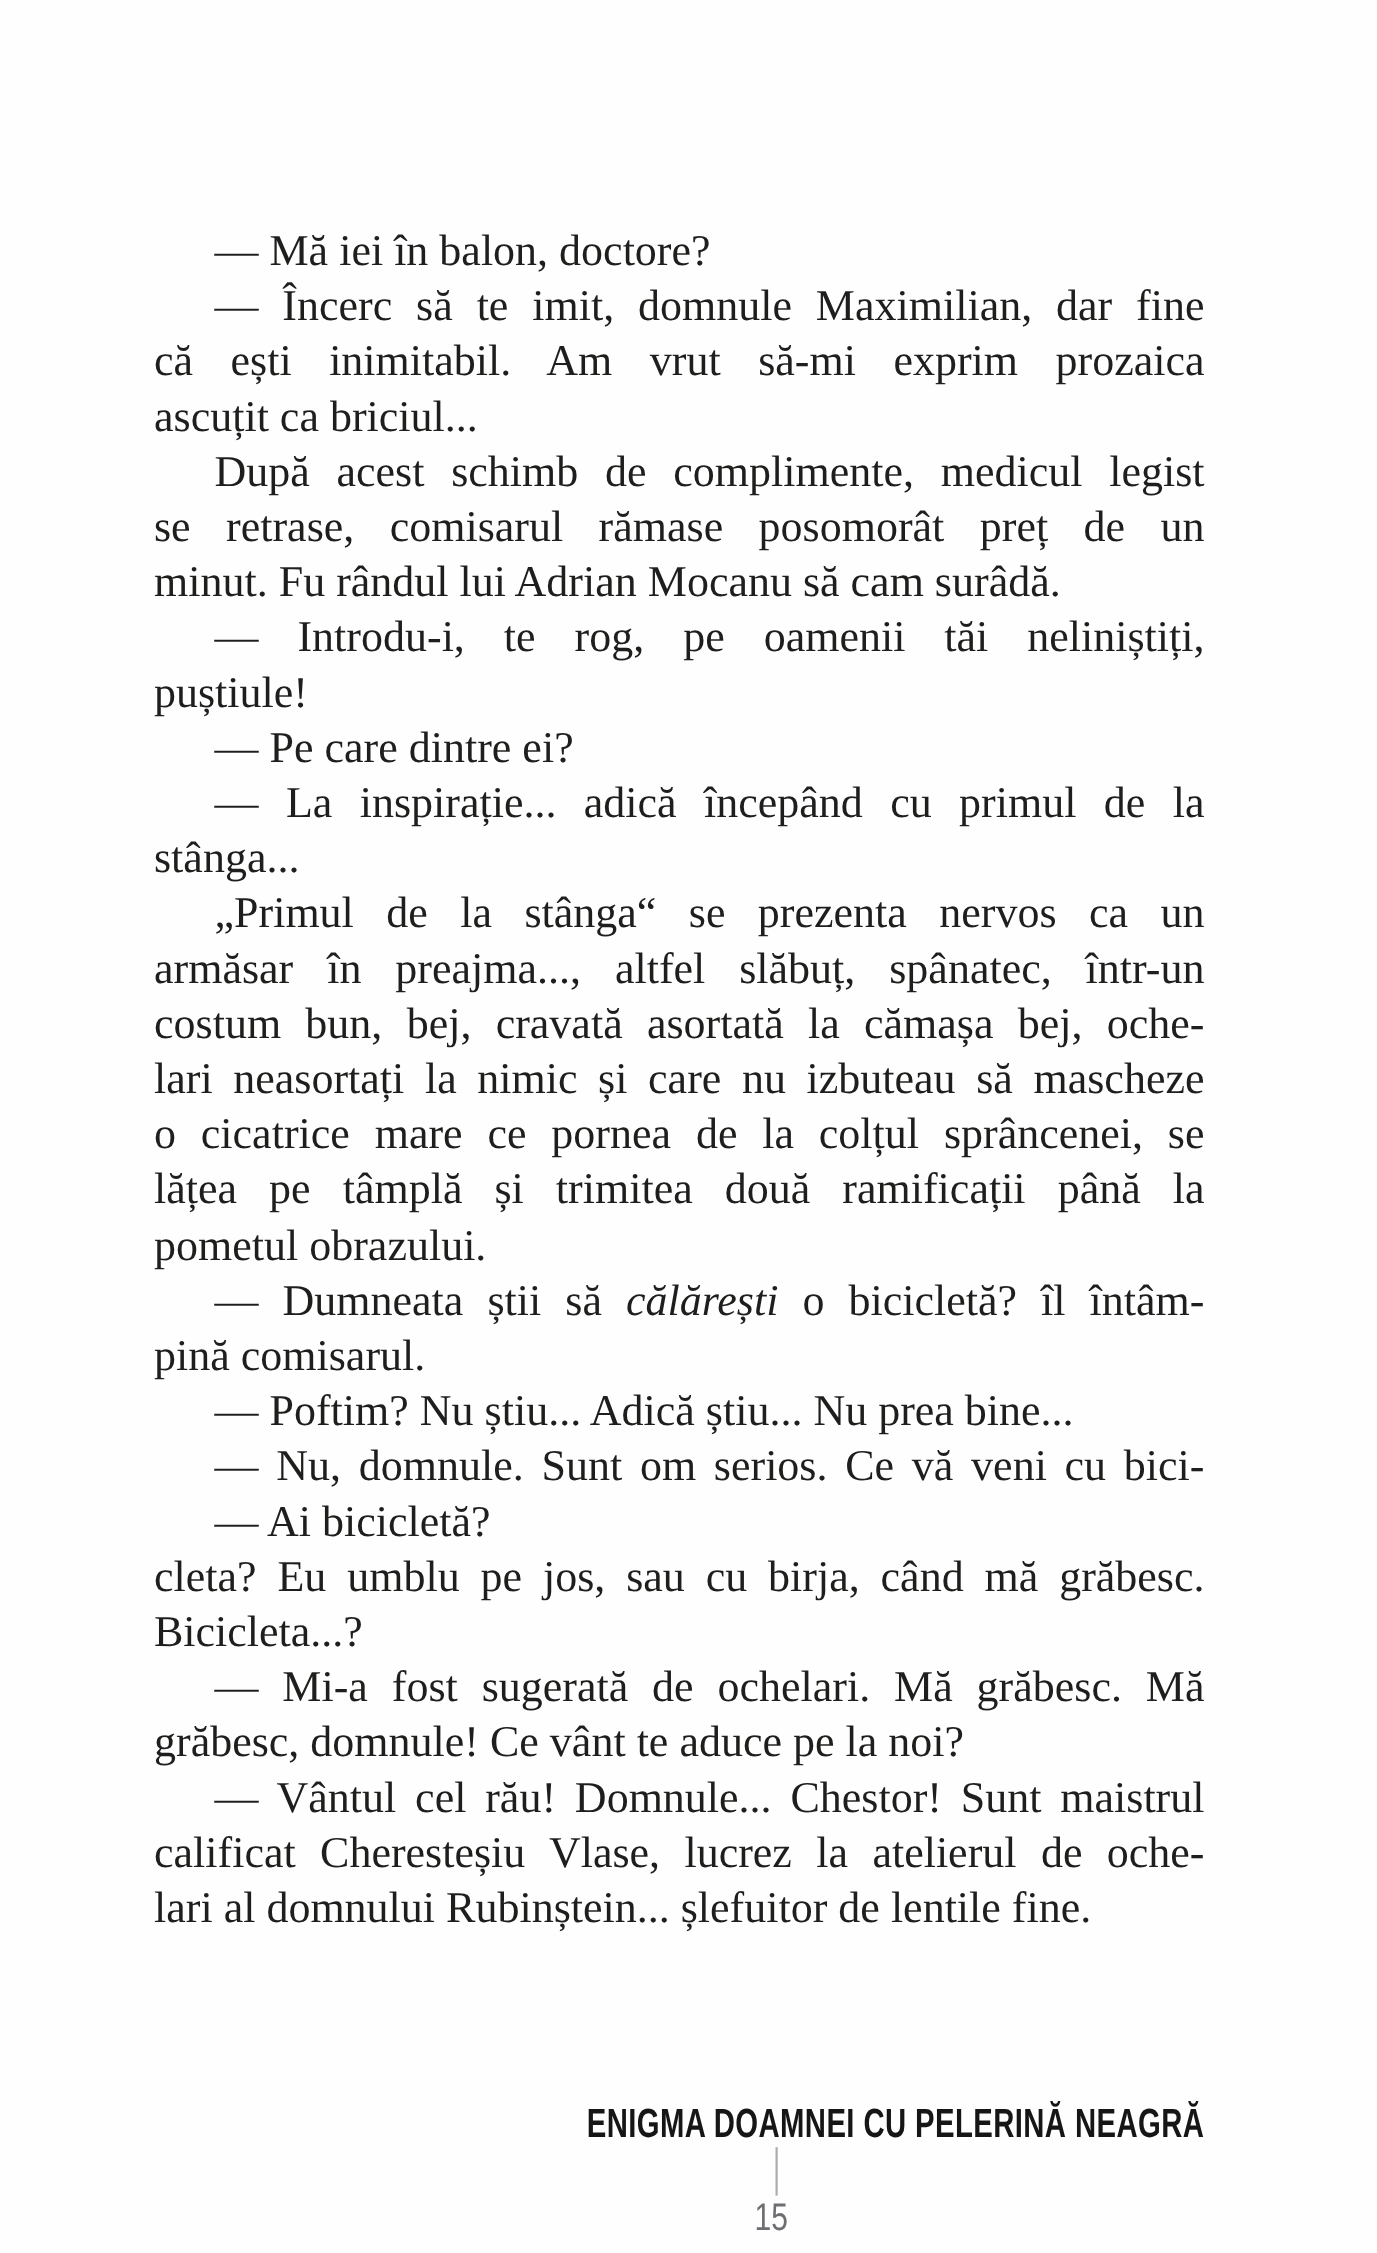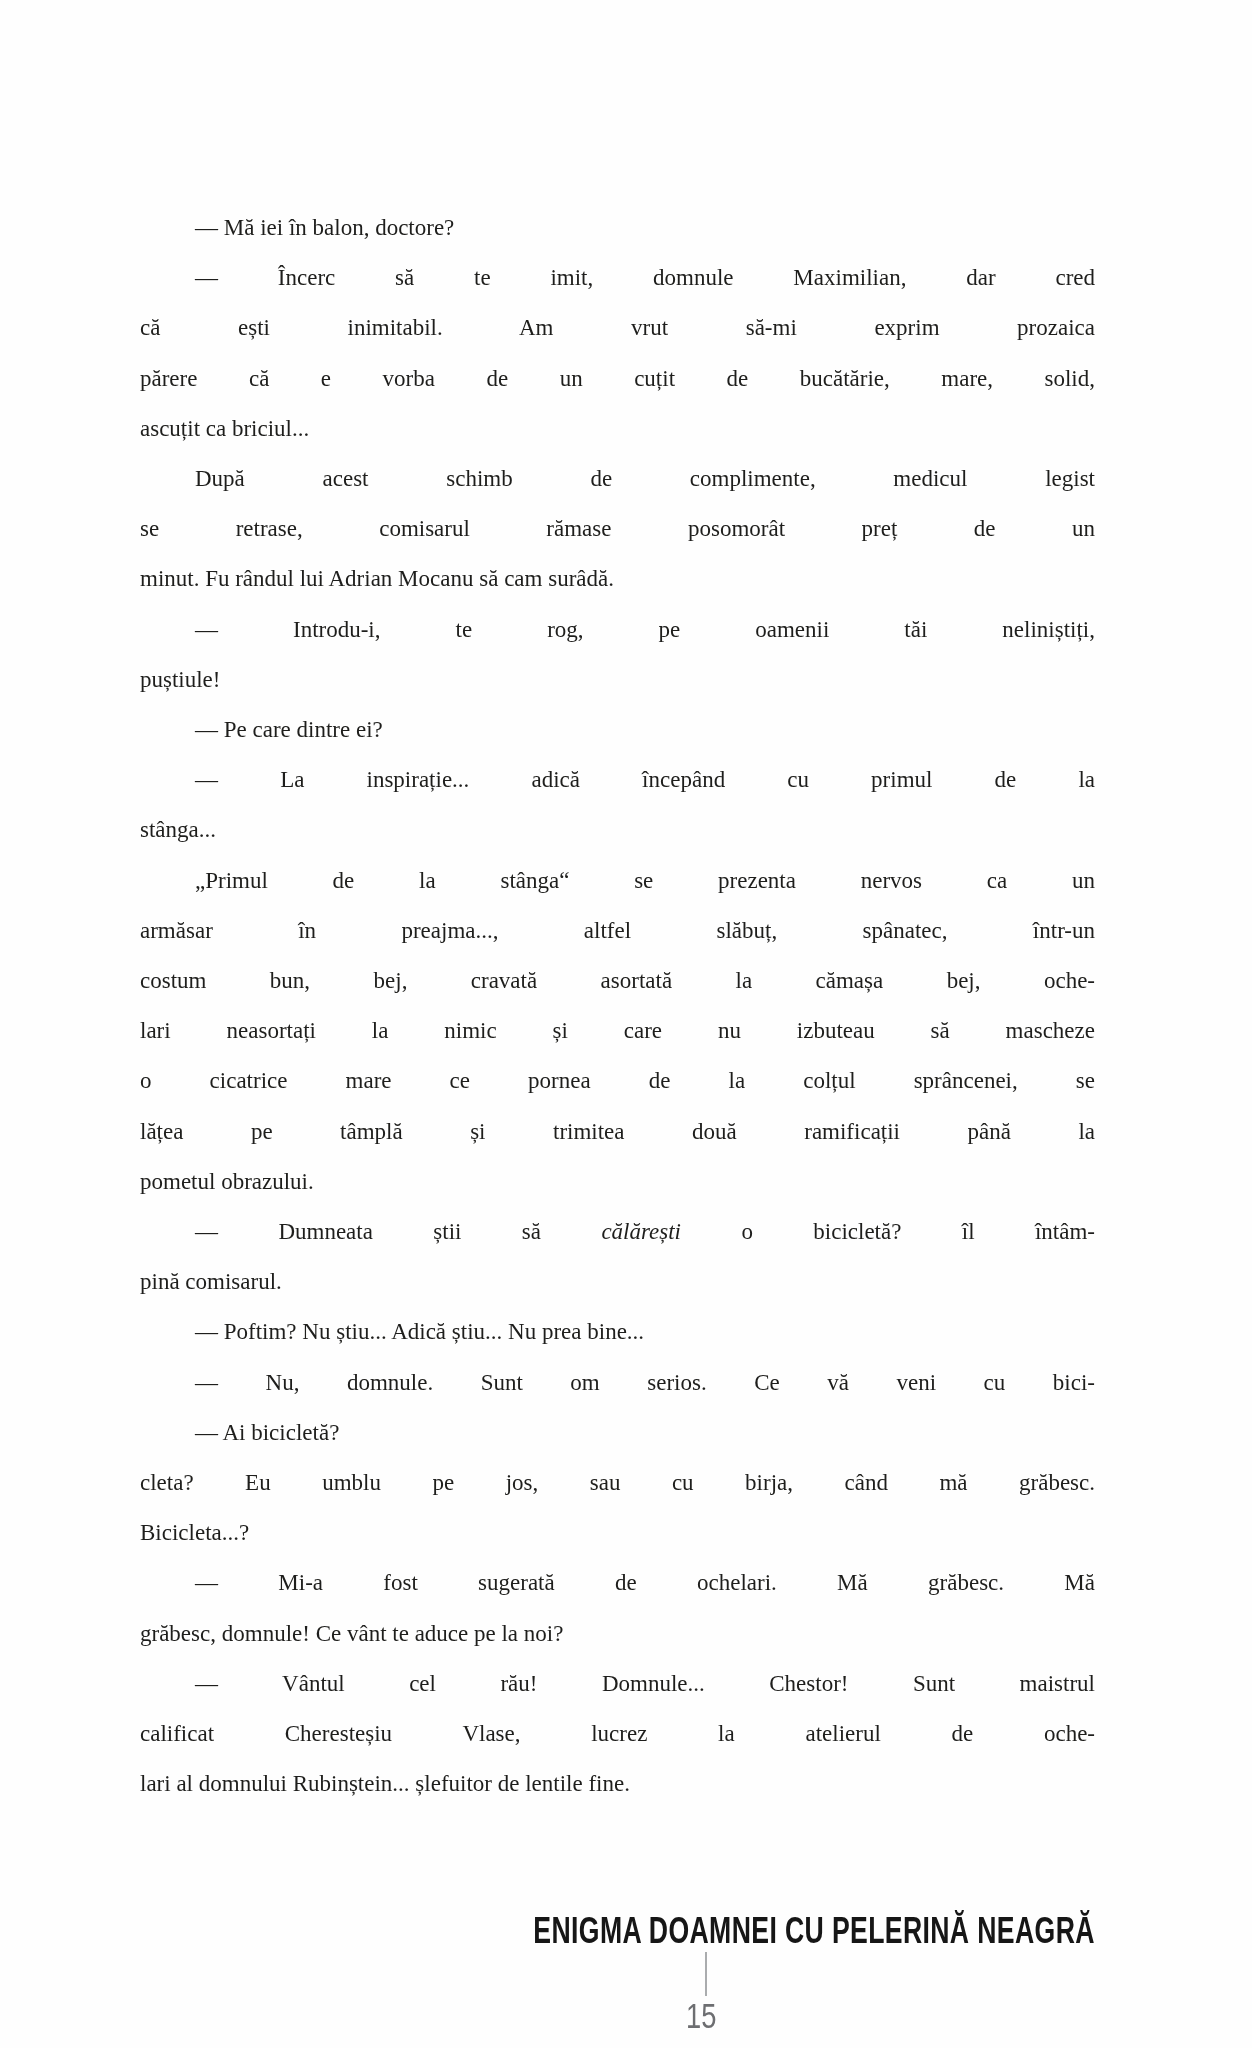--- a/index.html
+++ b/index.html
@@ -10,21 +10,21 @@
     background: #fefefe;
     font-family: "Liberation Serif", serif;
     color: #1e1e1c;
     overflow: hidden;
   }
   .text-block {
     position: absolute;
     left: 140px;
     top: 203px;
     width: 955px;
-    font-size: 23px;
+    font-size: 40px;
     line-height: 50.2px;
   }
   .ln {
     text-align: justify;
     text-align-last: justify;
   }
   .ln.last { text-align-last: left; }
   .ln.ind  { padding-left: 55px; }
   .it { font-style: italic; }
   .footer {
@@ -62,23 +62,22 @@
     transform-origin: left center;
   }
 </style>
 </head>
 <body>
 
 <div class="page">
 
   <div class="text-block">
     <div class="ln ind last">— Mă iei în balon, doctore?</div>
-    <div class="ln ind">— Încerc să te imit, domnule Maximilian, dar cred</div>
+    <div class="ln ind">— Încerc să te imit, domnule Maximilian, dar fine</div>
     <div class="ln">că ești inimitabil. Am vrut să-mi exprim prozaica</div>
-    <div class="ln">părere că e vorba de un cuțit de bucătărie, mare, solid,</div>
     <div class="ln last">ascuțit ca briciul...</div>
     <div class="ln ind">După acest schimb de complimente, medicul legist</div>
     <div class="ln">se retrase, comisarul rămase posomorât preț de un</div>
     <div class="ln last">minut. Fu rândul lui Adrian Mocanu să cam surâdă.</div>
     <div class="ln ind">— Introdu-i, te rog, pe oamenii tăi neliniștiți,</div>
     <div class="ln last">puștiule!</div>
     <div class="ln ind last">— Pe care dintre ei?</div>
     <div class="ln ind">— La inspirație... adică începând cu primul de la</div>
     <div class="ln last">stânga...</div>
     <div class="ln ind">„Primul de la stânga“ se prezenta nervos ca un</div>

